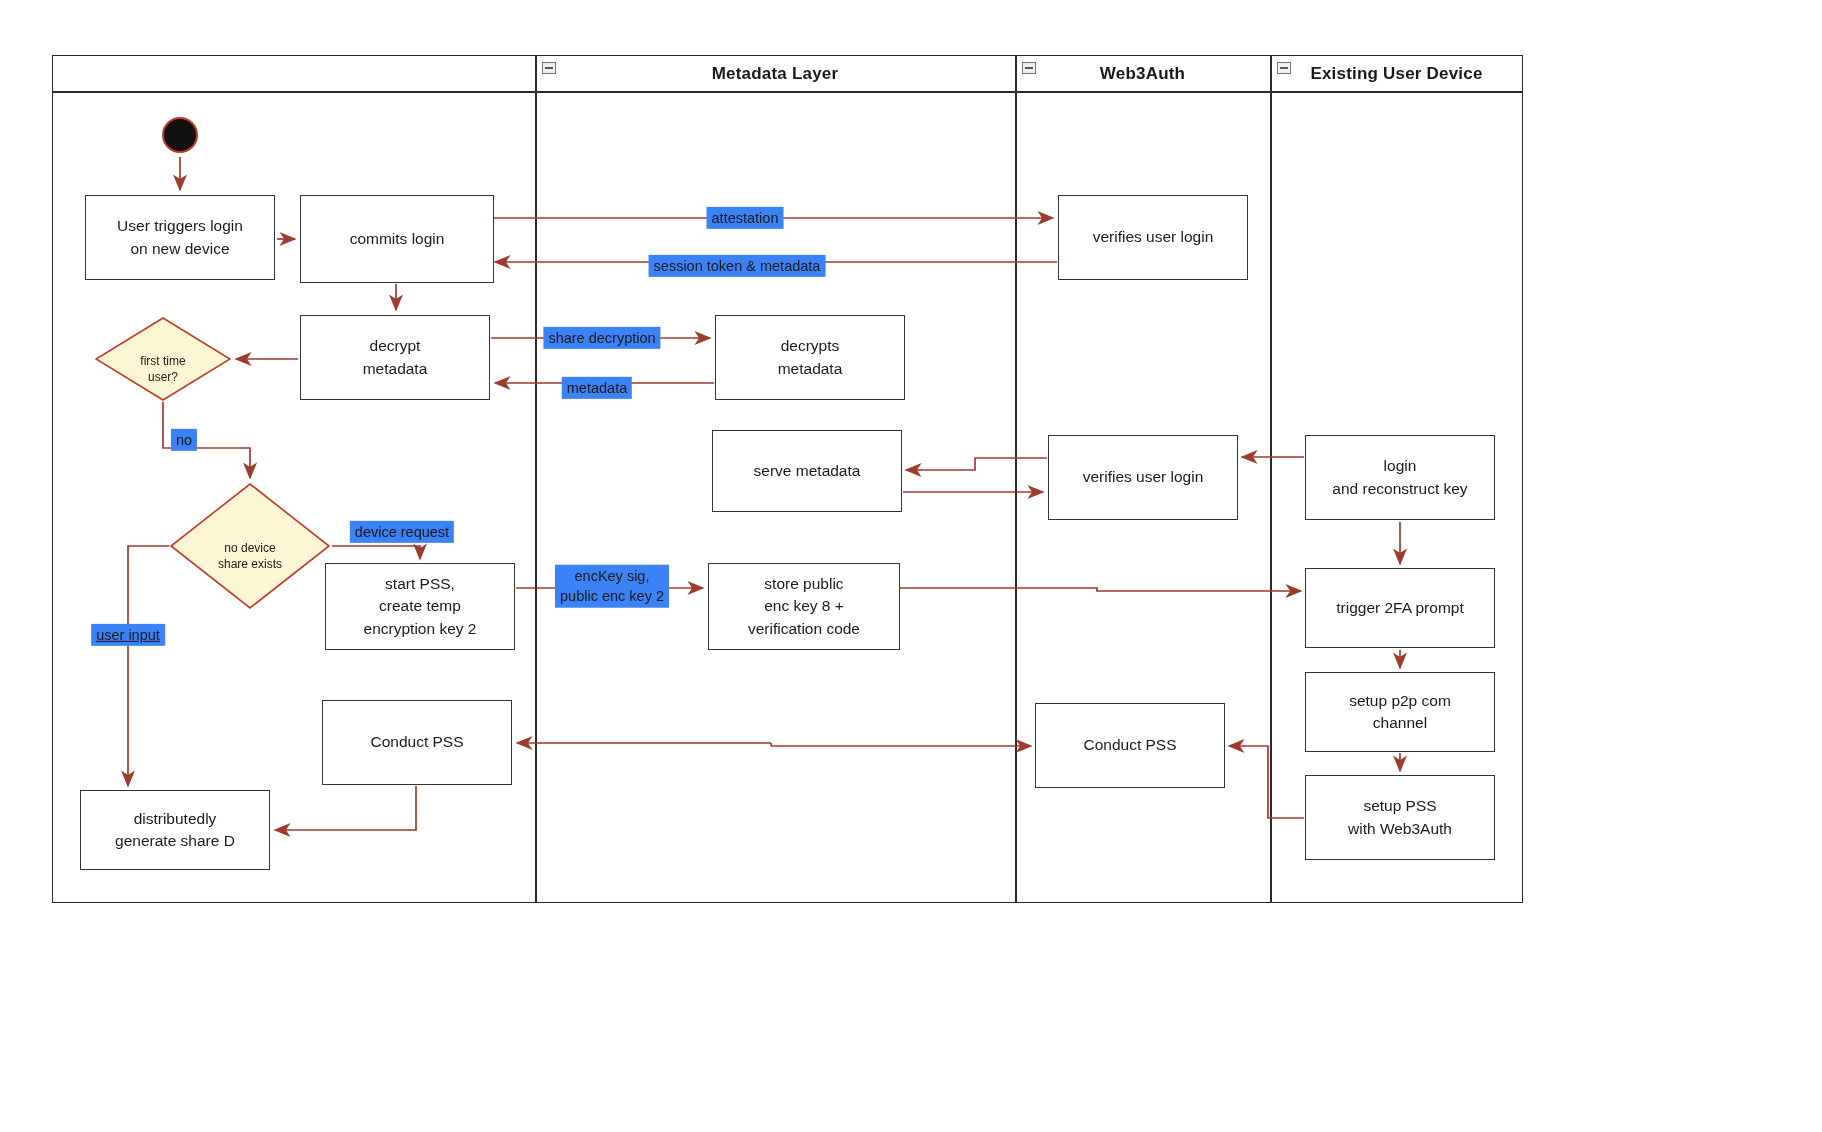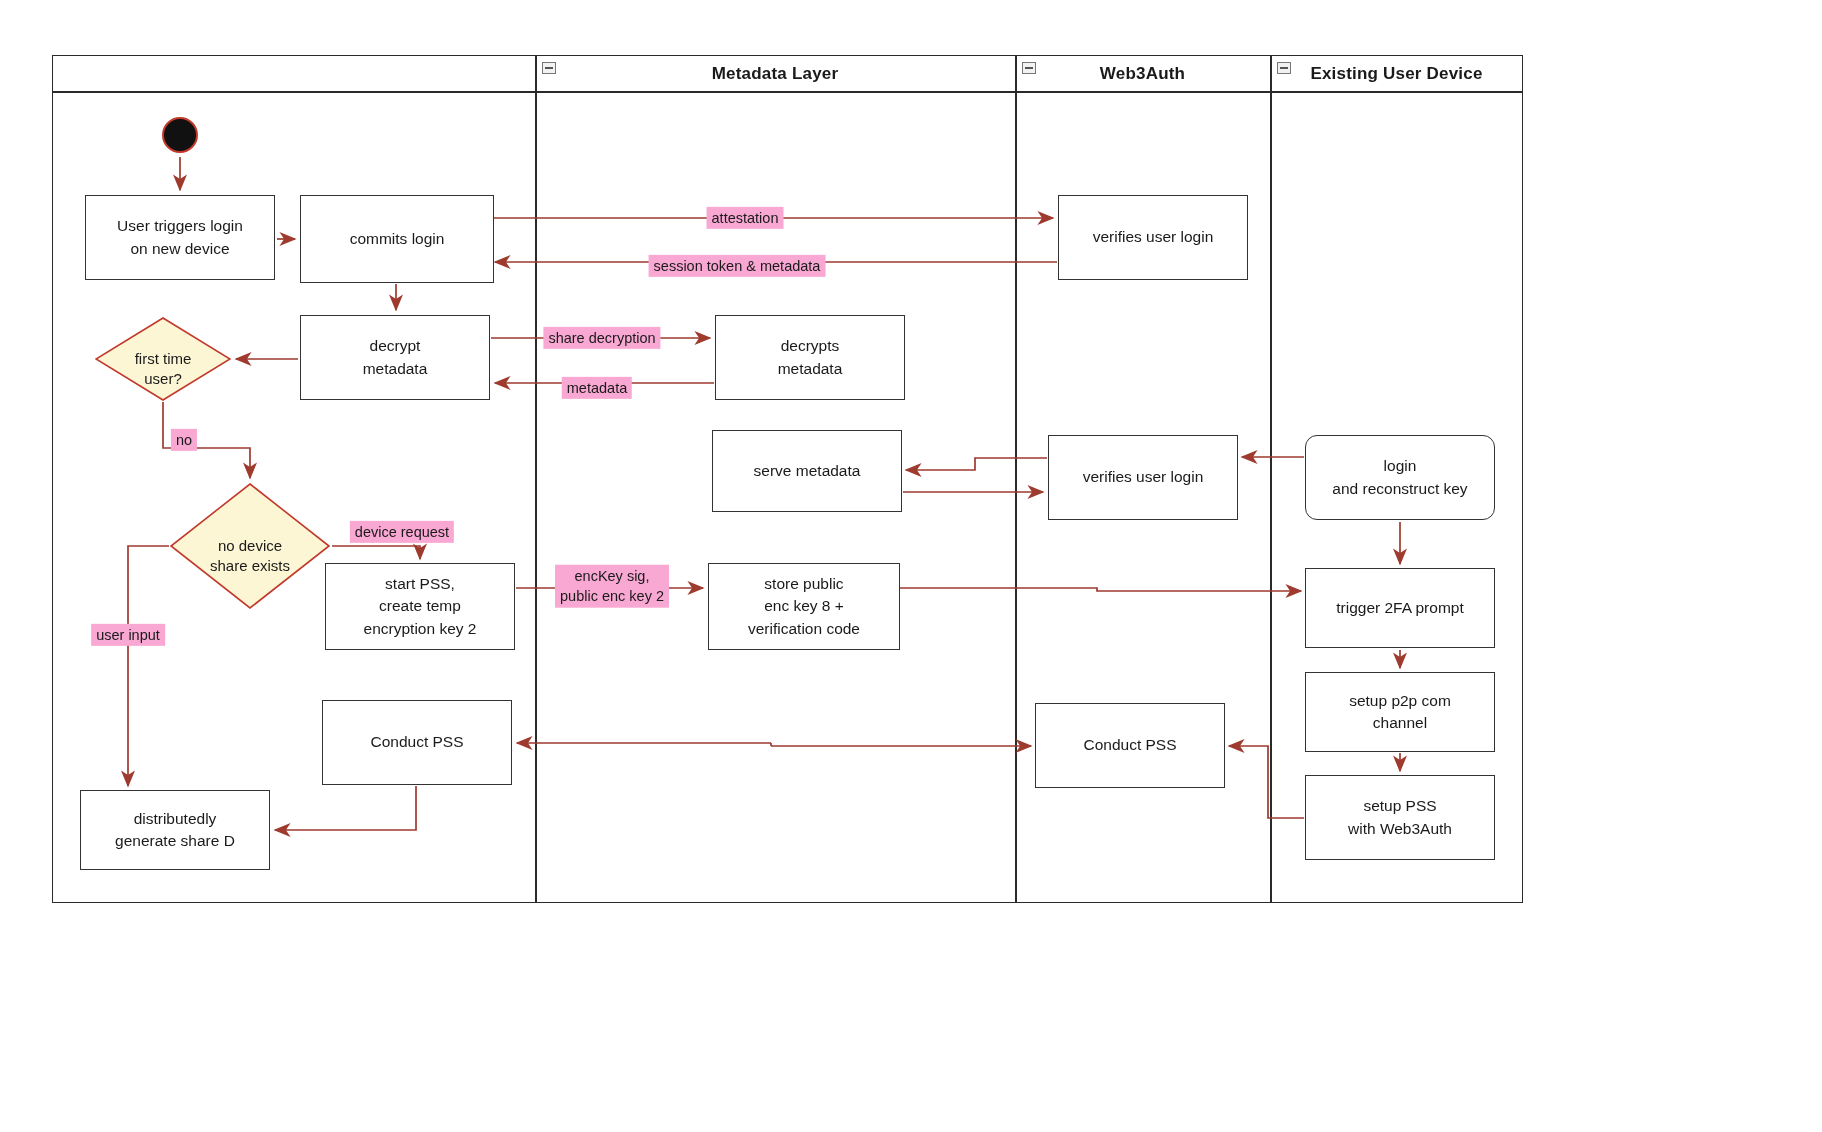--- a/index.html
+++ b/index.html
@@ -31,48 +31,48 @@
   #n-decrypt-metadata  { left:300px;  top:315px; width:190px; height:85px; }
   #n-start-pss         { left:325px;  top:563px; width:190px; height:87px; }
   #n-conduct-pss-left  { left:322px;  top:700px; width:190px; height:85px; }
   #n-generate-share-d  { left:80px;   top:790px; width:190px; height:80px; }
   #n-decrypts-metadata { left:715px;  top:315px; width:190px; height:85px; }
   #n-serve-metadata    { left:712px;  top:430px; width:190px; height:82px; }
   #n-store-public      { left:708px;  top:563px; width:192px; height:87px; }
   #n-verifies-1        { left:1058px; top:195px; width:190px; height:85px; }
   #n-verifies-2        { left:1048px; top:435px; width:190px; height:85px; }
   #n-conduct-pss-w3a   { left:1035px; top:703px; width:190px; height:85px; }
-  #n-login-reconstruct { left:1305px; top:435px; width:190px; height:85px;border-radius:12px; }
+  #n-login-reconstruct { left:1305px; top:435px; width:190px; height:85px; }
   #n-trigger-2fa       { left:1305px; top:568px; width:190px; height:80px; }
   #n-setup-p2p         { left:1305px; top:672px; width:190px; height:80px; }
   #n-setup-pss         { left:1305px; top:775px; width:190px; height:85px; }
 
   
   .diamond { position:absolute; z-index:4; display:flex; align-items:center; justify-content:center; text-align:center; }
   .diamond-svg { position:absolute; left:0; top:0; }
   .diamond-svg polygon { fill:var(--diamond-fill,#fdf6d5); stroke:var(--diamond-border,#c1392b); stroke-width:1.6; }
-  .diamond-label { position:relative; white-space:pre-line; font-size:15px; line-height:1.35;margin-top:20px; }
+  .diamond-label { position:relative; white-space:pre-line; font-size:12px; line-height:1.35;margin-top:20px; }
   #d-first-time { left:95px;  top:317px; width:136px; height:84px; }
   #d-no-share   { left:170px; top:483px; width:160px; height:126px; }
 
   
   .start-node { position:absolute; left:162px; top:117px; width:36px; height:36px; border-radius:50%;
                 background:var(--start-node,#111); border:2px solid #c0392b; z-index:4; }
 
   
-  .edge-label { position:absolute; transform:translate(-50%,-50%); background:#f9a8d4; padding:1px 5px;
+  .edge-label { position:absolute; transform:translate(-50%,-50%); background:#3b82f6; padding:1px 5px;
                 font-size:14.5px; white-space:pre-line; text-align:center; z-index:5; line-height:1.4; }
   #el-attestation   { left:745px;  top:218px; }
   #el-session       { left:737px;  top:266px; }
   #el-share-decrypt { left:602px;  top:338px; }
   #el-metadata      { left:597px;  top:388px; }
   #el-no            { left:184px;  top:440px; }
   #el-device-req    { left:402px;  top:532px; }
   #el-enckey        { left:612px;  top:586px; }
-  #el-user-input    { left:128px;  top:635px; }
+  #el-user-input    { left:128px;  top:635px;text-decoration:underline; }
 </style>
 </head>
 <body>
 
 <div class="canvas">
 
   <div class="frame"></div>
   <div class="vsep" style="left:535px"></div>
   <div class="vsep" style="left:1015px"></div>
   <div class="vsep" style="left:1270px"></div>

